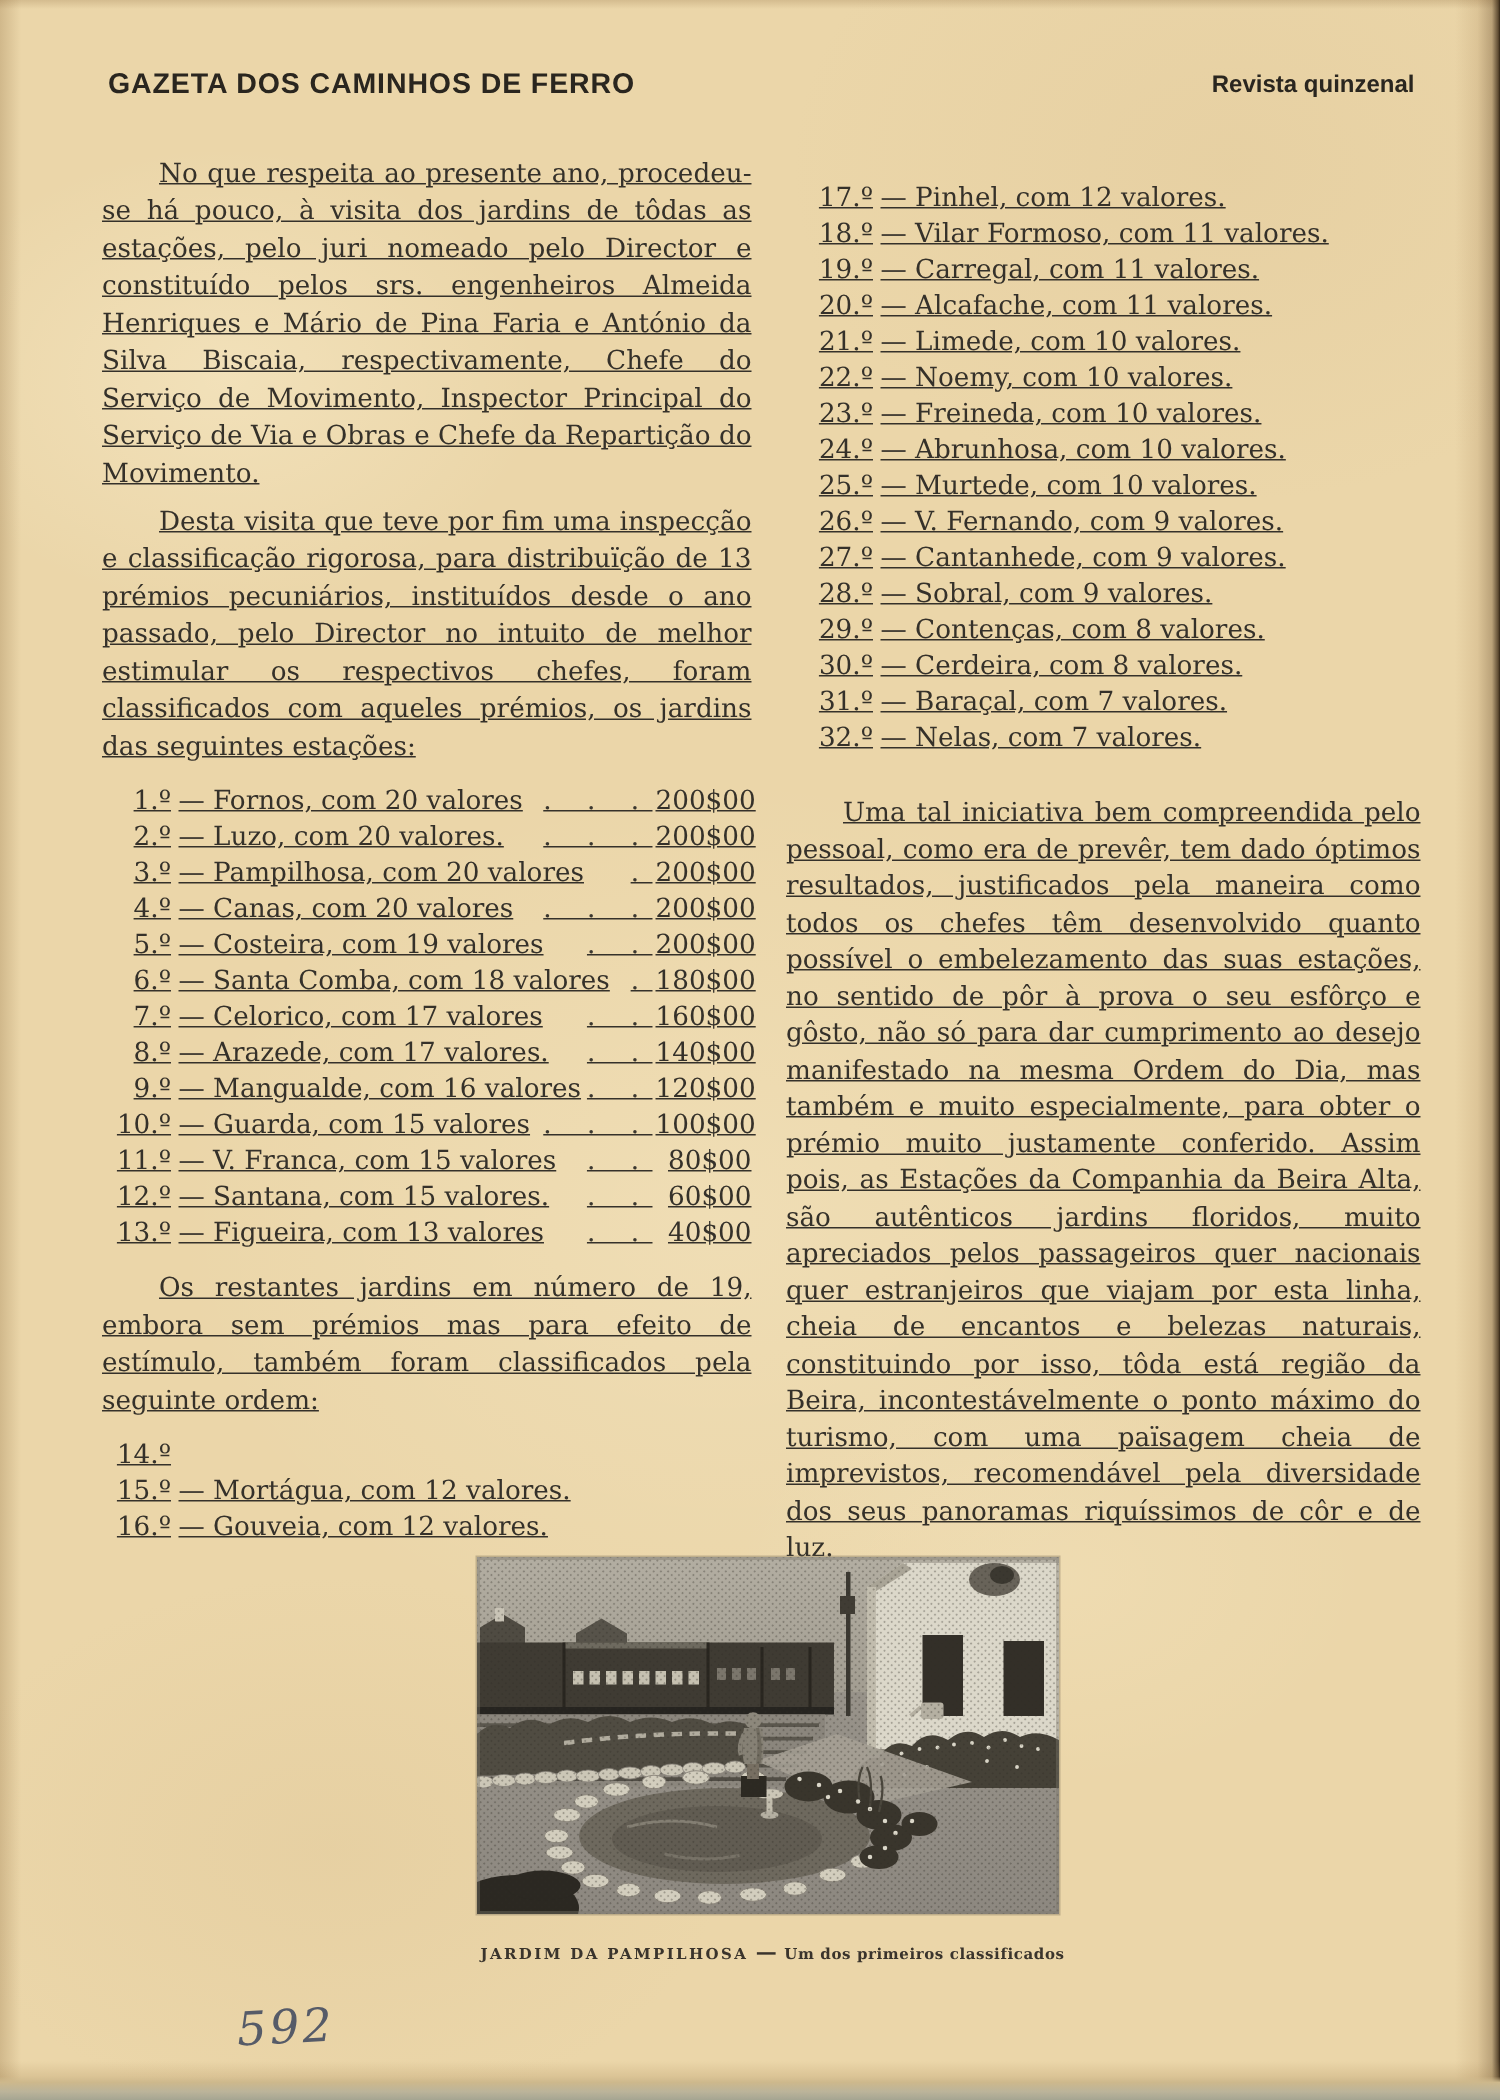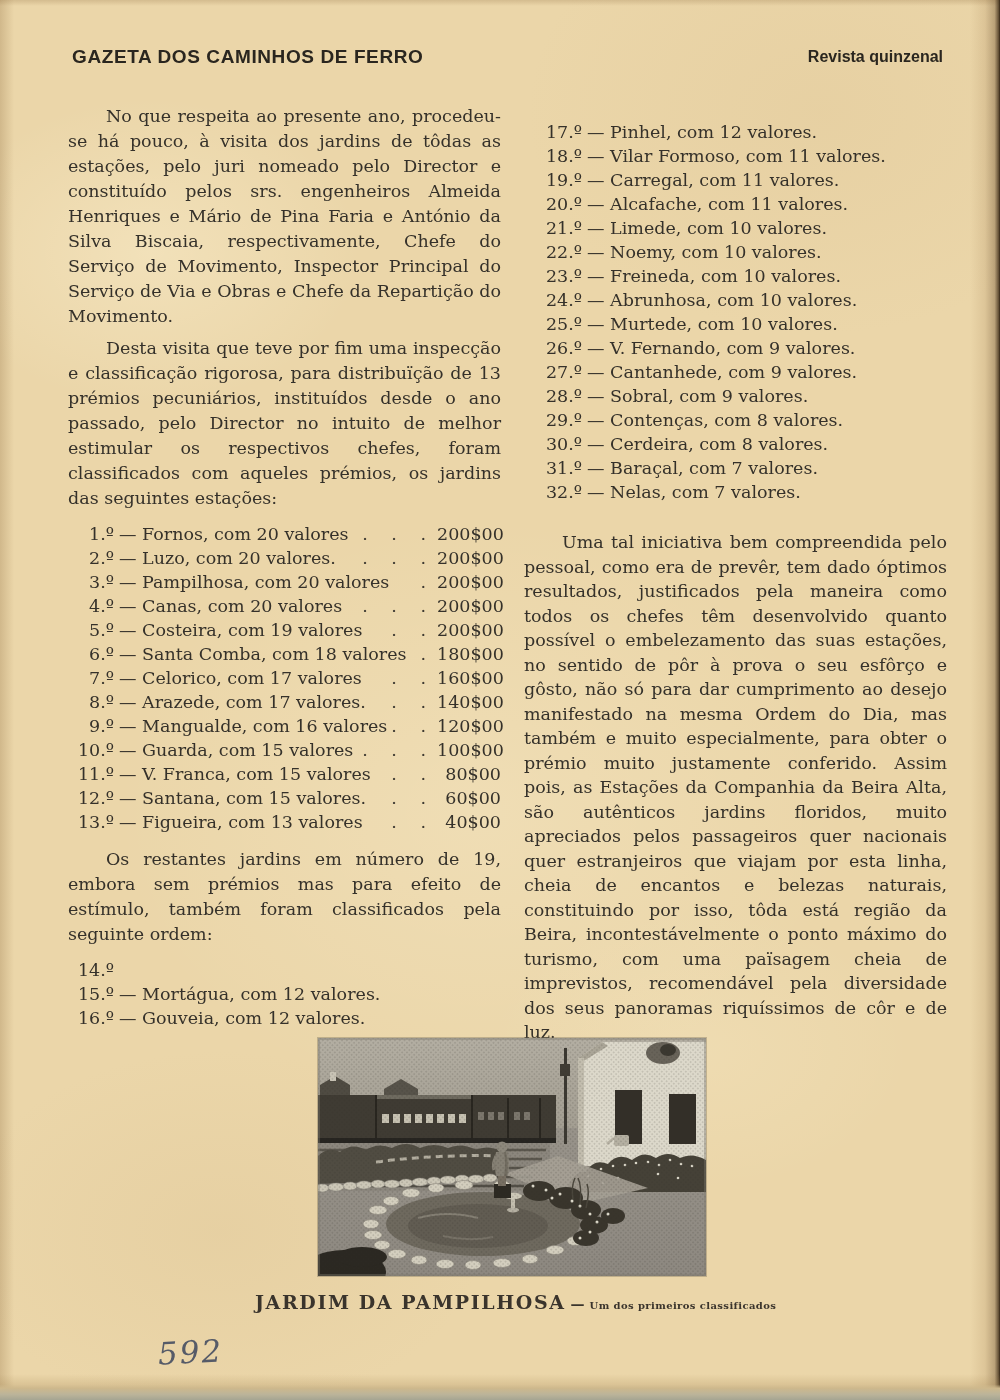--- a/index.html
+++ b/index.html
@@ -23,21 +23,21 @@
     font-family:"Liberation Sans", sans-serif;font-weight:bold;
     font-size:19px;letter-spacing:.6px;color:#2a261f;
   }
   .issue-label{
     position:absolute;right:57px;top:48px;
     font-family:"Liberation Sans", sans-serif;font-weight:bold;
     font-size:16px;color:#2a261f;
   }
   .columns{
     position:absolute;left:68px;top:104px;width:879px;
-    display:flex;gap:23px;
+    display:flex;gap:23px;text-decoration:underline;
   }
   .col{width:433px;}
   .col.right{width:423px;}
   p{
     margin:0;text-align:justify;text-indent:38px;
     font-size:17.5px;line-height:25px;
   }
   p + p{margin-top:7px;}
   .col.right p{line-height:24.5px;margin-top:26px;}
   .list{margin:11px 0 13px;font-size:17.5px;line-height:24px;}
@@ -52,21 +52,21 @@
   .pr{flex:none;width:64px;text-align:right;}
   .photo{
     position:absolute;left:318px;top:1038px;width:388px;height:238px;
     background:#a19c91;box-shadow:0 0 0 1px rgba(110,100,80,.35);
   }
   .photo svg{display:block;}
   .caption{
     position:absolute;left:255px;top:1291px;width:520px;
     text-align:center;font-weight:bold;color:#3a342c;white-space:nowrap;
   }
-  .caption .t{font-size:19px;letter-spacing:1.6px;}
+  .caption .t{font-size:10px;letter-spacing:1.6px;}
   .caption .s{font-size:14px;padding:0 5px;}
   .caption .b{font-size:10px;letter-spacing:.4px;}
   .pagenum{
     position:absolute;left:158px;top:1334px;
     font-style:italic;font-size:31px;letter-spacing:2px;
     color:#565b68;transform:rotate(-3deg);
   }
   .edge-right{
     position:absolute;top:0;right:0;width:30px;height:100%;pointer-events:none;
     background:linear-gradient(to right, rgba(140,100,55,0), rgba(140,100,55,.15) 50%,

